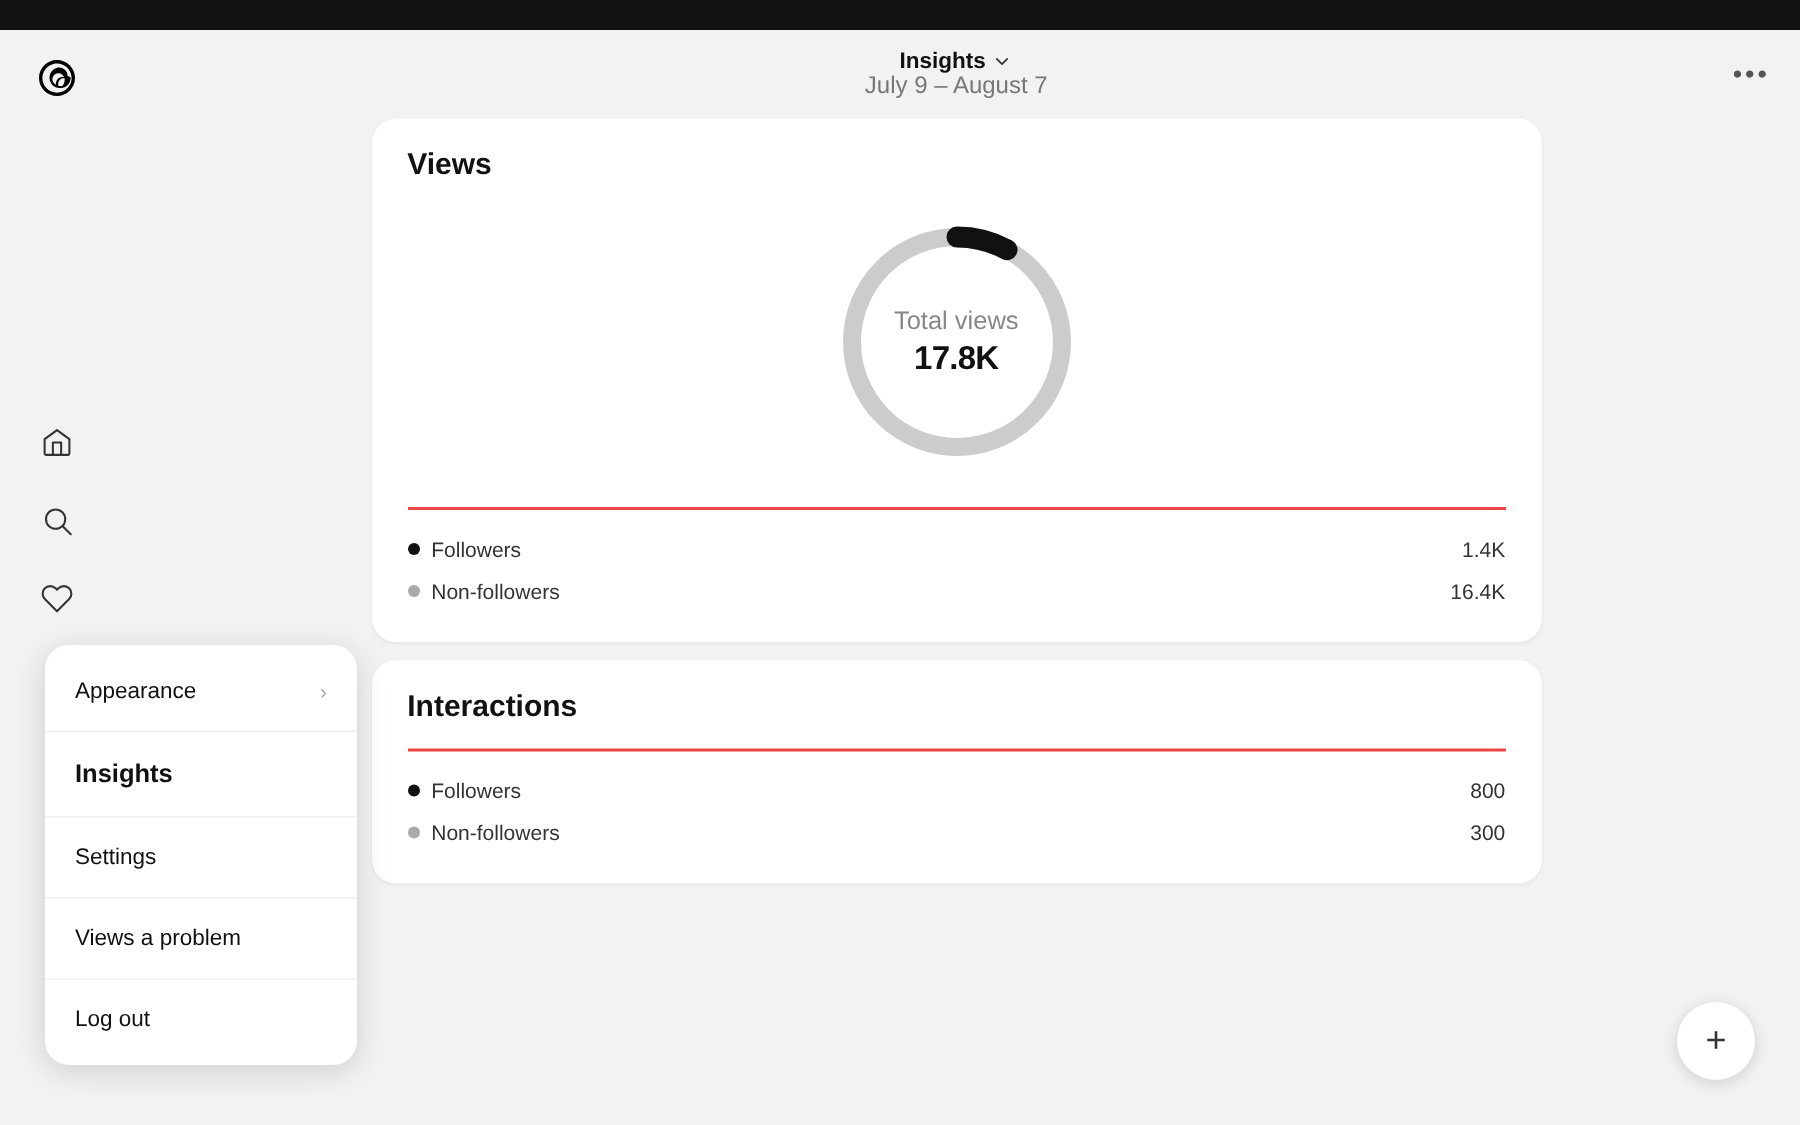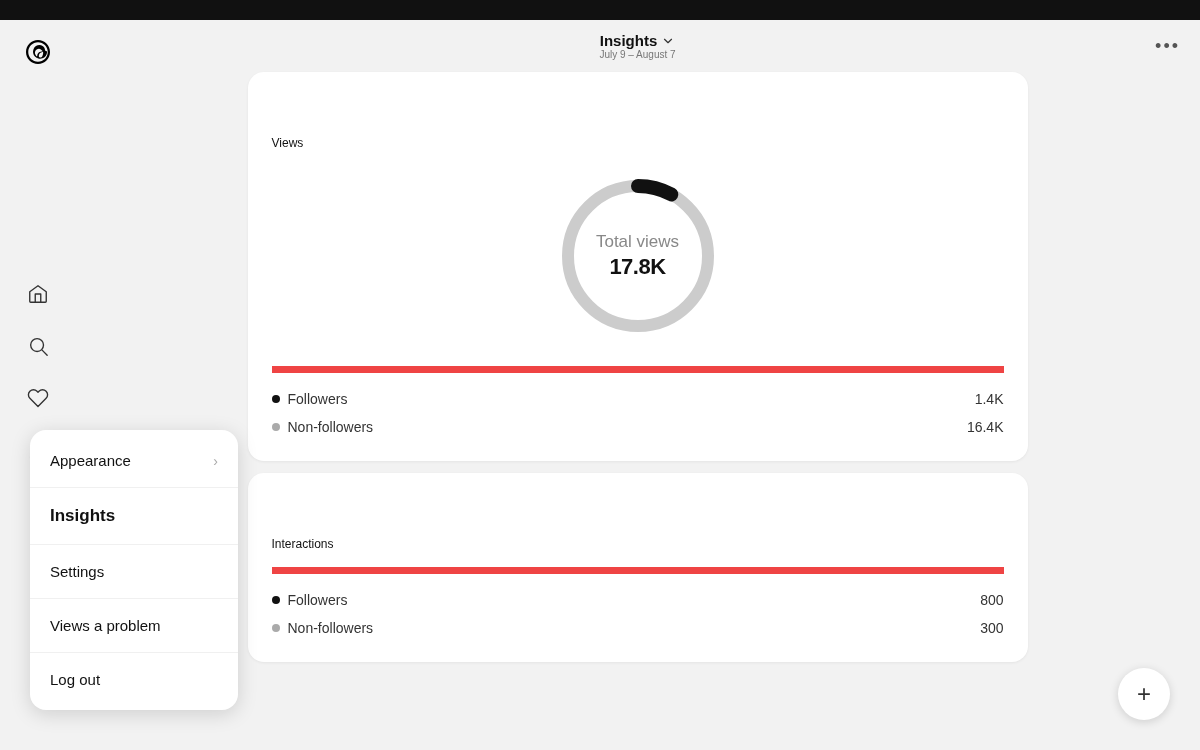--- a/index.html
+++ b/index.html
@@ -100,21 +100,21 @@
     .header-title {
       font-size: 15px;
       font-weight: 600;
       color: #111;
       display: flex;
       align-items: center;
       gap: 4px;
     }
 
     .header-subtitle {
-      font-size: 10px;
+      font-size: 16px;
       color: #777;
     }
 
     .header-chevron {
       width: 14px;
       height: 14px;
       stroke: #333;
       fill: none;
       stroke-width: 2;
     }
@@ -141,25 +141,24 @@
     }
 
     .card {
       background: #fff;
       border-radius: 16px;
       padding: 20px 24px;
       box-shadow: 0 1px 3px rgba(0,0,0,0.06);
     }
 
     .card-title {
-      font-size: 12px;
-      font-weight: 400;
+      font-size: 20px;
+      font-weight: 700;
       color: #111;
       margin-bottom: 16px;
-      margin-top: 44px;
     }
 
     
     .chart-container {
       display: flex;
       justify-content: center;
       margin-bottom: 20px;
     }
 
     .donut-wrapper {
@@ -190,21 +189,21 @@
 
     .donut-value {
       font-size: 22px;
       font-weight: 700;
       color: #111;
       letter-spacing: -0.5px;
     }
 
     
     .legend {
-      border-top: 7px solid #ef4444;
+      border-top: 2px solid #ef4444;
       padding-top: 12px;
     }
 
     .legend-item {
       display: flex;
       align-items: center;
       justify-content: space-between;
       padding: 6px 0;
       font-size: 14px;
       color: #333;

